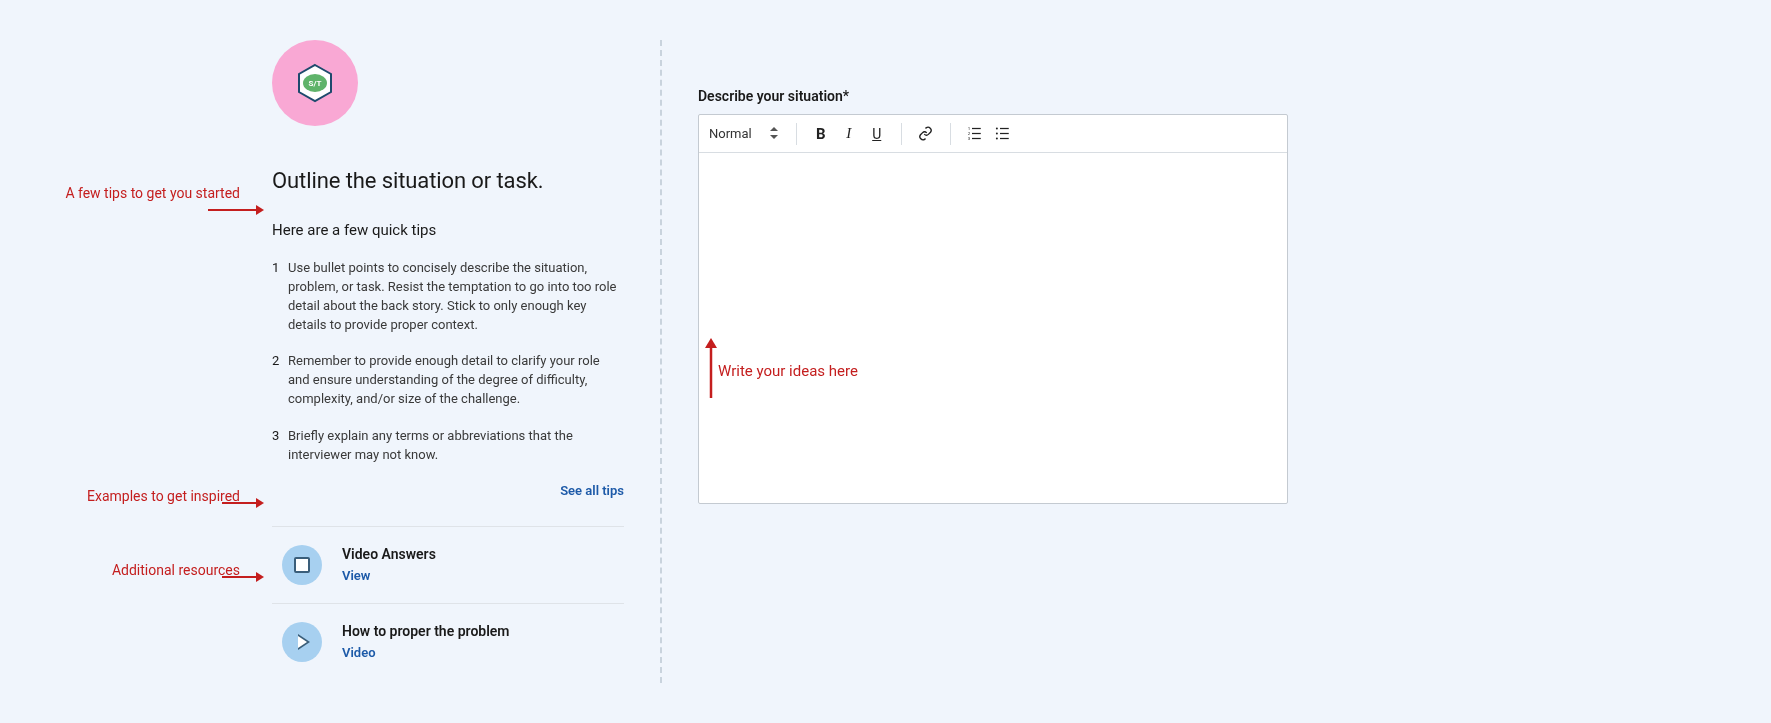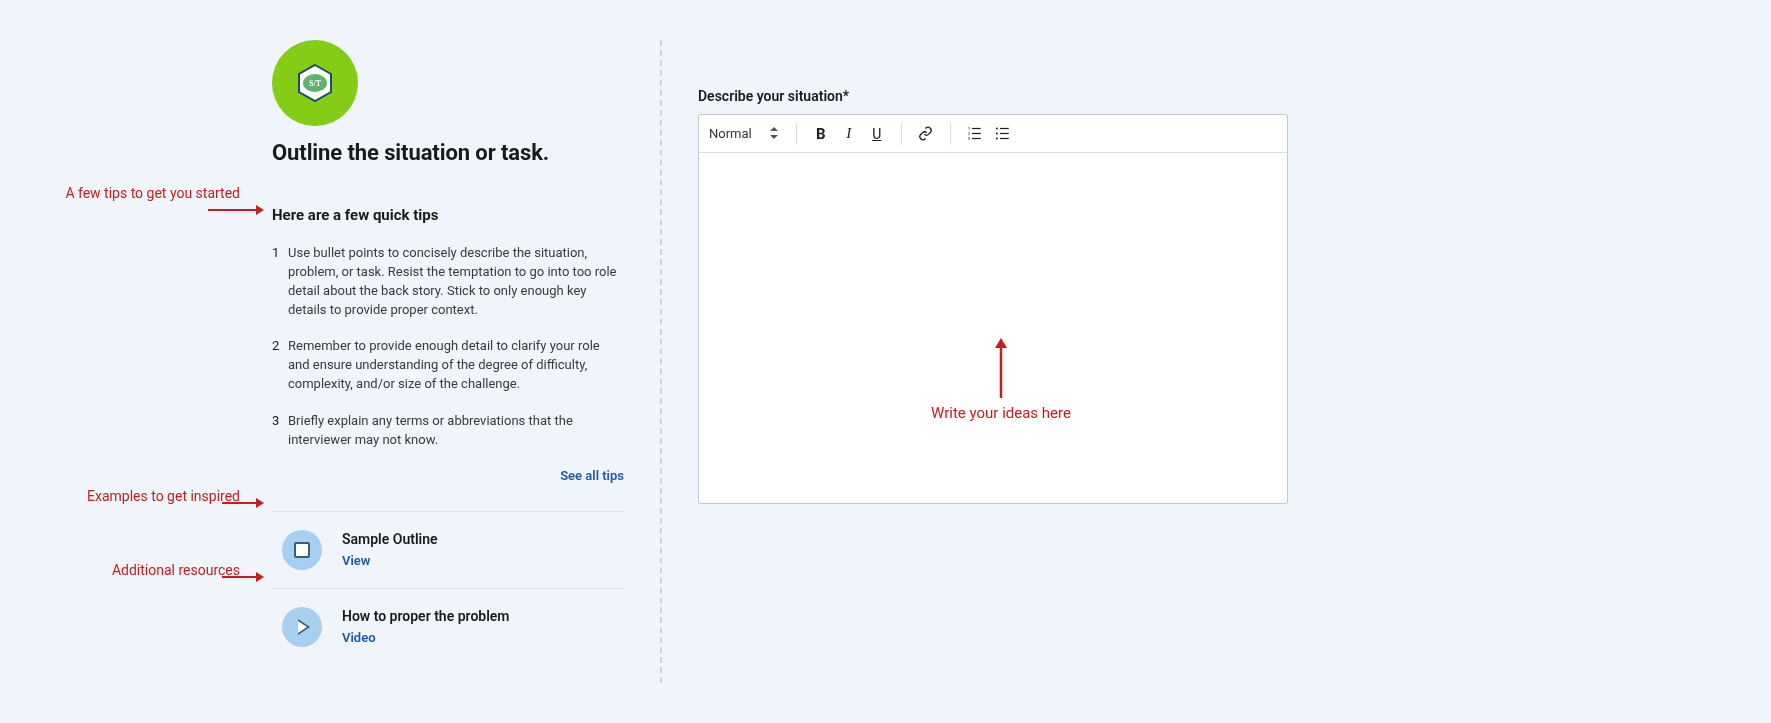--- a/index.html
+++ b/index.html
@@ -42,41 +42,41 @@
   .ann-2 .arrow-svg { top: 8px; right: -24px; }
   .ann-3 .arrow-svg { top: 8px; right: -24px; }
   
   .left-panel {
     width: 352px;
     flex-shrink: 0;
     margin-left: 12px;
   }
   .badge-circle {
     width: 86px; height: 86px;
-    background: #84cc16;
+    background: #f9a8d4;
     border-radius: 50%;
-    display: flex; align-items: center; justify-content: center; font-family: Liberation Serif, serif;
+    display: flex; align-items: center; justify-content: center;
   }
   .hex-badge {
     width: 40px; height: 40px;
     position: relative;
   }
   .hex-badge svg { width: 40px; height: 40px; }
   .page-title {
     font-size: 22px;
-    font-weight: 700;
+    font-weight: 400;
     color: #1a1a1a;
-    margin-top: 14px;
+    margin-top: 42px;
     letter-spacing: -0.1px;
   }
   .tips-header {
     font-size: 15px;
-    font-weight: 700;
+    font-weight: 400;
     color: #1a1a1a;
-    margin-top: 41px;
+    margin-top: 28px;
   }
   .tips-list {
     margin-top: 20px;
   }
   .tip {
     display: flex;
     margin-bottom: 18px;
     font-size: 13px;
     color: #3a3a3a;
     line-height: 1.45;
@@ -203,22 +203,22 @@
     position: relative;
   }
   .placeholder {
     color: #9bb4cc;
     font-size: 13.5px;
   }
   
   .right-annot {
     position: absolute;
     top: 185px; 
-    left: 16px; right: 0;
-    display:flex; flex-direction: column; align-items:center;
+    left: 5px; right: 0;
+    display:flex; flex-direction: row; align-items:center;
     pointer-events: none;
   }
   .right-annot .up-arrow svg { display:block; }
   .right-annot .ann-text {
     color: #c41e1e;
     font-size: 15px;
     margin-top: 6px;
   }
 </style>
 </head>
@@ -287,21 +287,21 @@
       <div class="see-all">See all tips</div>
     </div>
 
     <hr class="resource-sep">
 
     <div class="resource">
       <div class="res-icon">
         <div class="square"></div>
       </div>
       <div class="res-body">
-        <div class="res-title">Sample Outline</div>
+        <div class="res-title">Video Answers</div>
         <div class="res-action">View</div>
       </div>
     </div>
 
     <div class="resource">
       <div class="res-icon">
         <div class="play"></div>
       </div>
       <div class="res-body">
         <div class="res-title">How to proper the problem</div>

